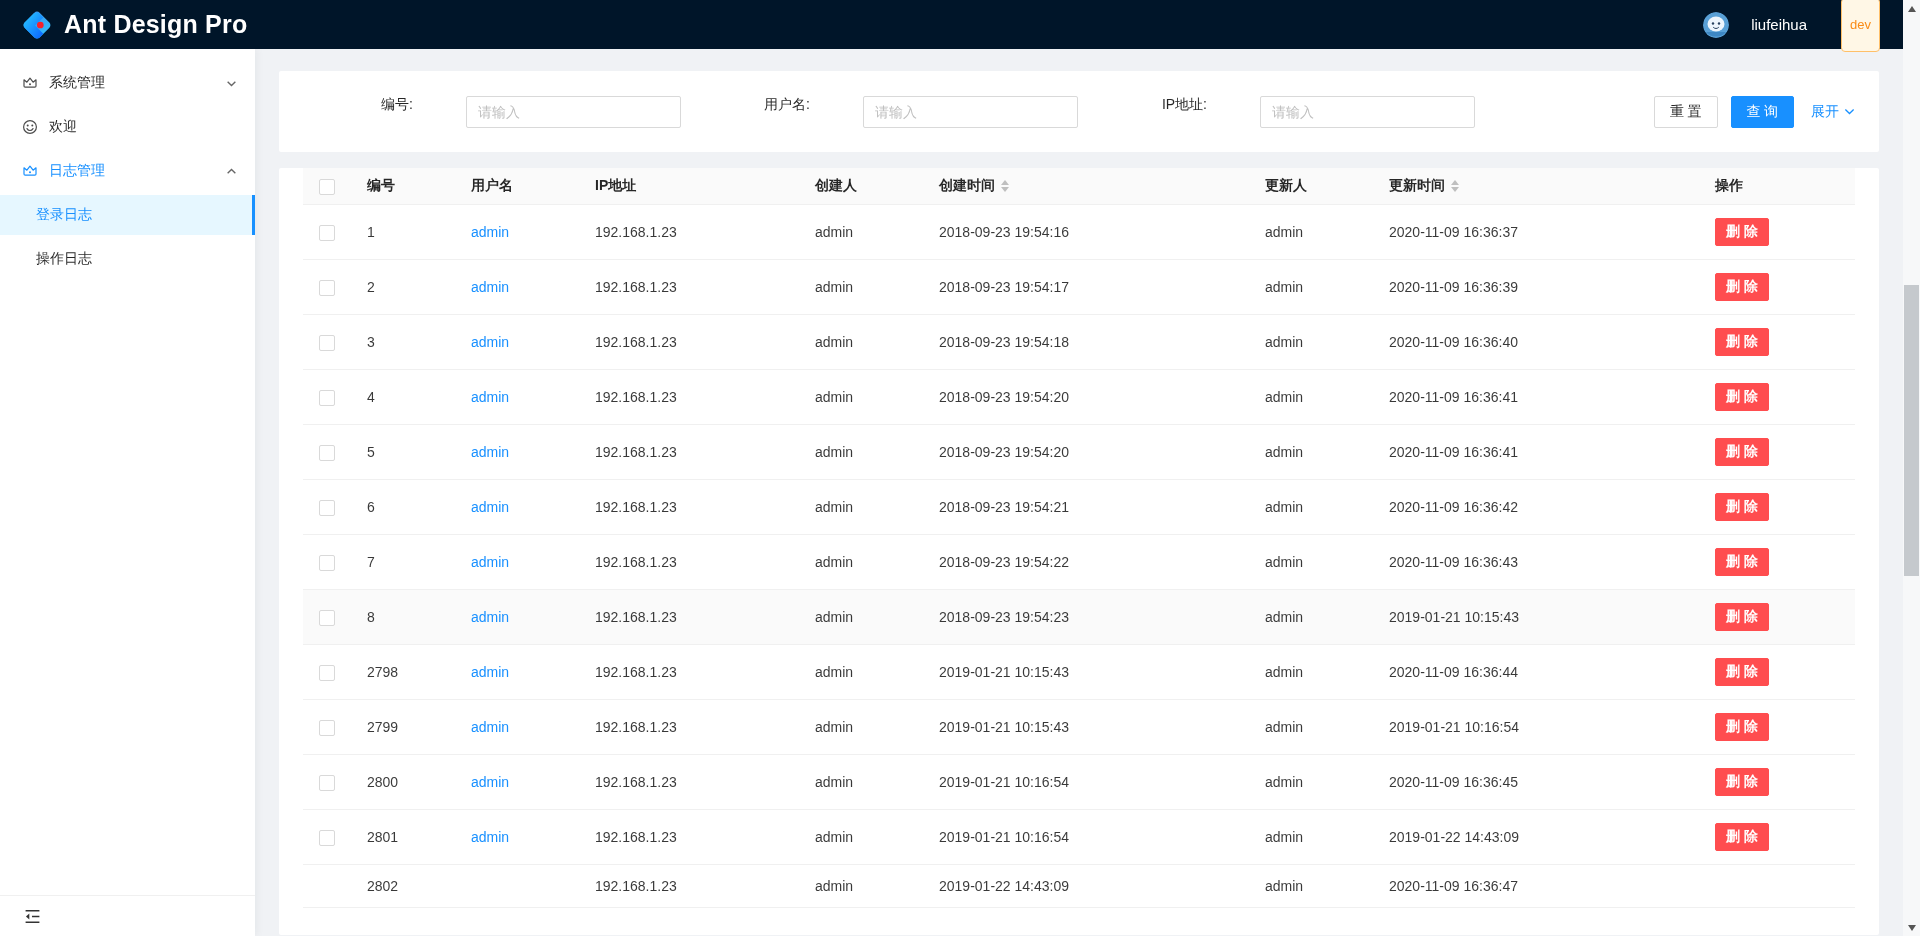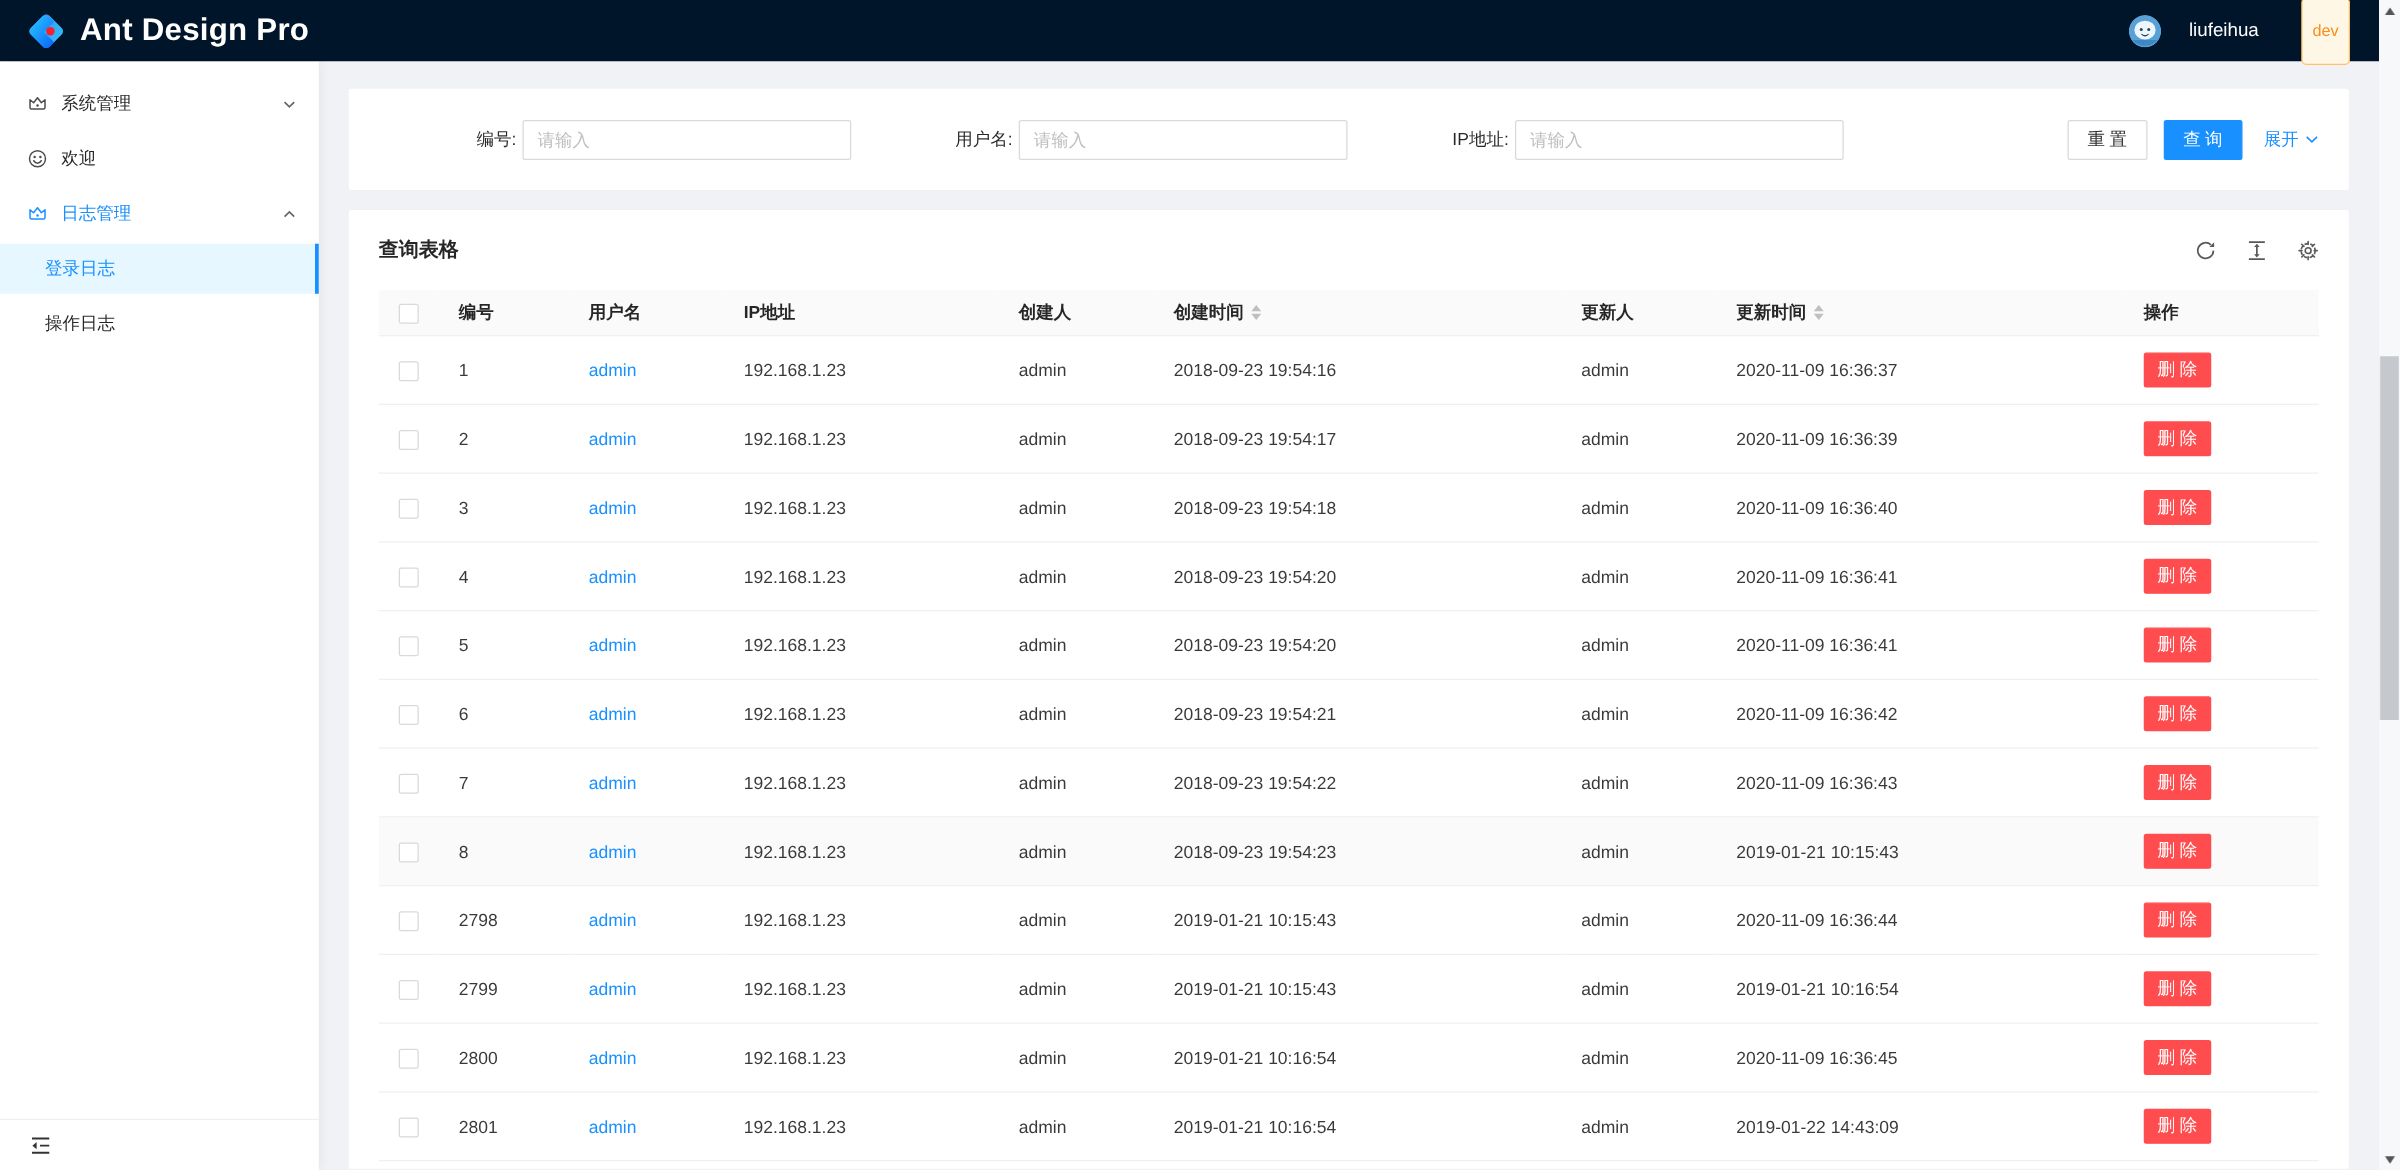--- a/index.html
+++ b/index.html
@@ -50,21 +50,21 @@
   .sidebar-footer {
     position:absolute; left:0; right:0; bottom:0; height:41px;
     border-top:1px solid #f0f0f0; display:flex; align-items:center; padding-left:24px;
   }
   .fold-icon { width:17px; height:17px; color:rgba(0,0,0,.8); cursor:pointer; display:inline-flex; }
   
   .main { position:absolute; top:49px; left:255px; width:1648px; padding:22px 24px 0; }
   .card { background:#fff; border-radius:2px; }
   
   .filter-card { height:81px; display:flex; align-items:center; padding:0 24px; margin-bottom:16px; }
-  .field { display:flex; align-items:center; width:378px; margin-right:19px; }
+  .field { display:flex; align-items:flex-start; width:378px; margin-right:19px;gap:48px; }
   .field-label { width:115px; text-align:right; padding-right:5px; white-space:nowrap; }
   .field-input {
     flex:1; height:32px; border:1px solid #d9d9d9; border-radius:2px; padding:0 11px;
     font-size:14px; font-family:inherit; color:rgba(0,0,0,.85); outline:none; min-width:0;
   }
   .field-input::placeholder { color:#bfbfbf; }
   .filter-actions { margin-left:auto; display:flex; align-items:center; }
   .btn {
     height:32px; padding:0 15px; border-radius:2px; border:1px solid #d9d9d9;
     background:#fff; color:rgba(0,0,0,.85); font-size:14px; font-family:Liberation Serif, serif; cursor:pointer;
@@ -93,21 +93,21 @@
     display:inline-block; width:16px; height:16px; border:1px solid #d9d9d9;
     border-radius:2px; background:#fff; vertical-align:middle; cursor:pointer;
   }
   .link { color:#1890ff; text-decoration:none; cursor:pointer; }
   .th-sort { display:inline-flex; align-items:center; }
   .caret-box { display:inline-flex; flex-direction:column; margin-left:6px; }
   .caret-up { width:0; height:0; border-left:4px solid transparent; border-right:4px solid transparent; border-bottom:5px solid #bfbfbf; margin-bottom:2px; }
   .caret-down { width:0; height:0; border-left:4px solid transparent; border-right:4px solid transparent; border-top:5px solid #bfbfbf; }
   .btn-delete {
     height:28px; padding:0 10px; background:#ff4d4f; border:1px solid #ff4d4f; color:#fff;
-    border-radius:2px; font-size:14px; font-family:inherit; cursor:pointer;
+    border-radius:2px; font-size:14px; font-family:inherit; cursor:pointer;font-weight:bold;
   }
   
   .scrollbar { position:fixed; top:0; right:0; width:17px; height:936px; background:#f7f8f9; z-index:40; }
   .sb-arrow { position:absolute; left:0; width:17px; height:17px; display:flex; align-items:center; justify-content:center; cursor:pointer; }
   .sb-arrow.up { top:0; } .sb-arrow.down { bottom:0; }
   .tri-up { width:0; height:0; border-left:4px solid transparent; border-right:4px solid transparent; border-bottom:6px solid #555; }
   .tri-down { width:0; height:0; border-left:4px solid transparent; border-right:4px solid transparent; border-top:6px solid #555; }
   .sb-thumb { position:absolute; left:1px; right:1px; top:285px; height:291px; background:#c5c9cd; cursor:pointer; }
 </style>
 </head>
@@ -231,45 +231,20 @@
         <span class="exp-arrow">
           <svg viewBox="0 0 12 12" width="11" height="11">
               <path d="M1.5 3.8 6 8.2l4.5-4.4" fill="none" stroke="currentColor" stroke-width="1.4"></path>
             </svg>
         </span>
       </span>
     </div>
   </section>
 
   <section class="card table-card">
-    <div class="table-toolbar">
-      <span class="table-title">查询表格</span>
-      <div class="toolbar-icons" id="toolbar-icons">
-          <span class="tool-icon">
-            <svg viewBox="0 0 16 16" width="17" height="17">
-              <path d="M13.9 8A5.9 5.9 0 1 1 12 3.6" fill="none" stroke="currentColor" stroke-width="1.3"></path>
-              <path d="M14.4 1.6v3.6h-3.6z" fill="currentColor"></path>
-            </svg>
-          </span>
-          <span class="tool-icon">
-            <svg viewBox="0 0 16 16" width="17" height="17">
-              <path d="M2 1.6h12M2 14.4h12" stroke="currentColor" stroke-width="1.3"></path>
-              <path d="M8 4.6v6.8" stroke="currentColor" stroke-width="1.3"></path>
-              <path d="M8 2.8 5.9 5.2h4.2zM8 13.2 5.9 10.8h4.2z" fill="currentColor"></path>
-            </svg>
-          </span>
-          <span class="tool-icon">
-            <svg viewBox="0 0 16 16" width="17" height="17">
-              <circle cx="8" cy="8" r="2.2" fill="none" stroke="currentColor" stroke-width="1.2"></circle>
-              <path d="M8 1.2v2.2M8 12.6v2.2M1.2 8h2.2M12.6 8h2.2M3.2 3.2l1.6 1.6M11.2 11.2l1.6 1.6M12.8 3.2l-1.6 1.6M4.8 11.2l-1.6 1.6" stroke="currentColor" stroke-width="1.2" stroke-linecap="round"></path>
-              <circle cx="8" cy="8" r="5.3" fill="none" stroke="currentColor" stroke-width="1.2" stroke-dasharray="2.8 1.6"></circle>
-            </svg>
-          </span>
-        </div>
-    </div>
     <table class="grid">
       <colgroup>
         <col style="width:48px">
           <col style="width:104px">
           <col style="width:124px">
         <col style="width:220px">
           <col style="width:124px">
           <col style="width:326px">
         <col style="width:124px">
           <col style="width:326px">

